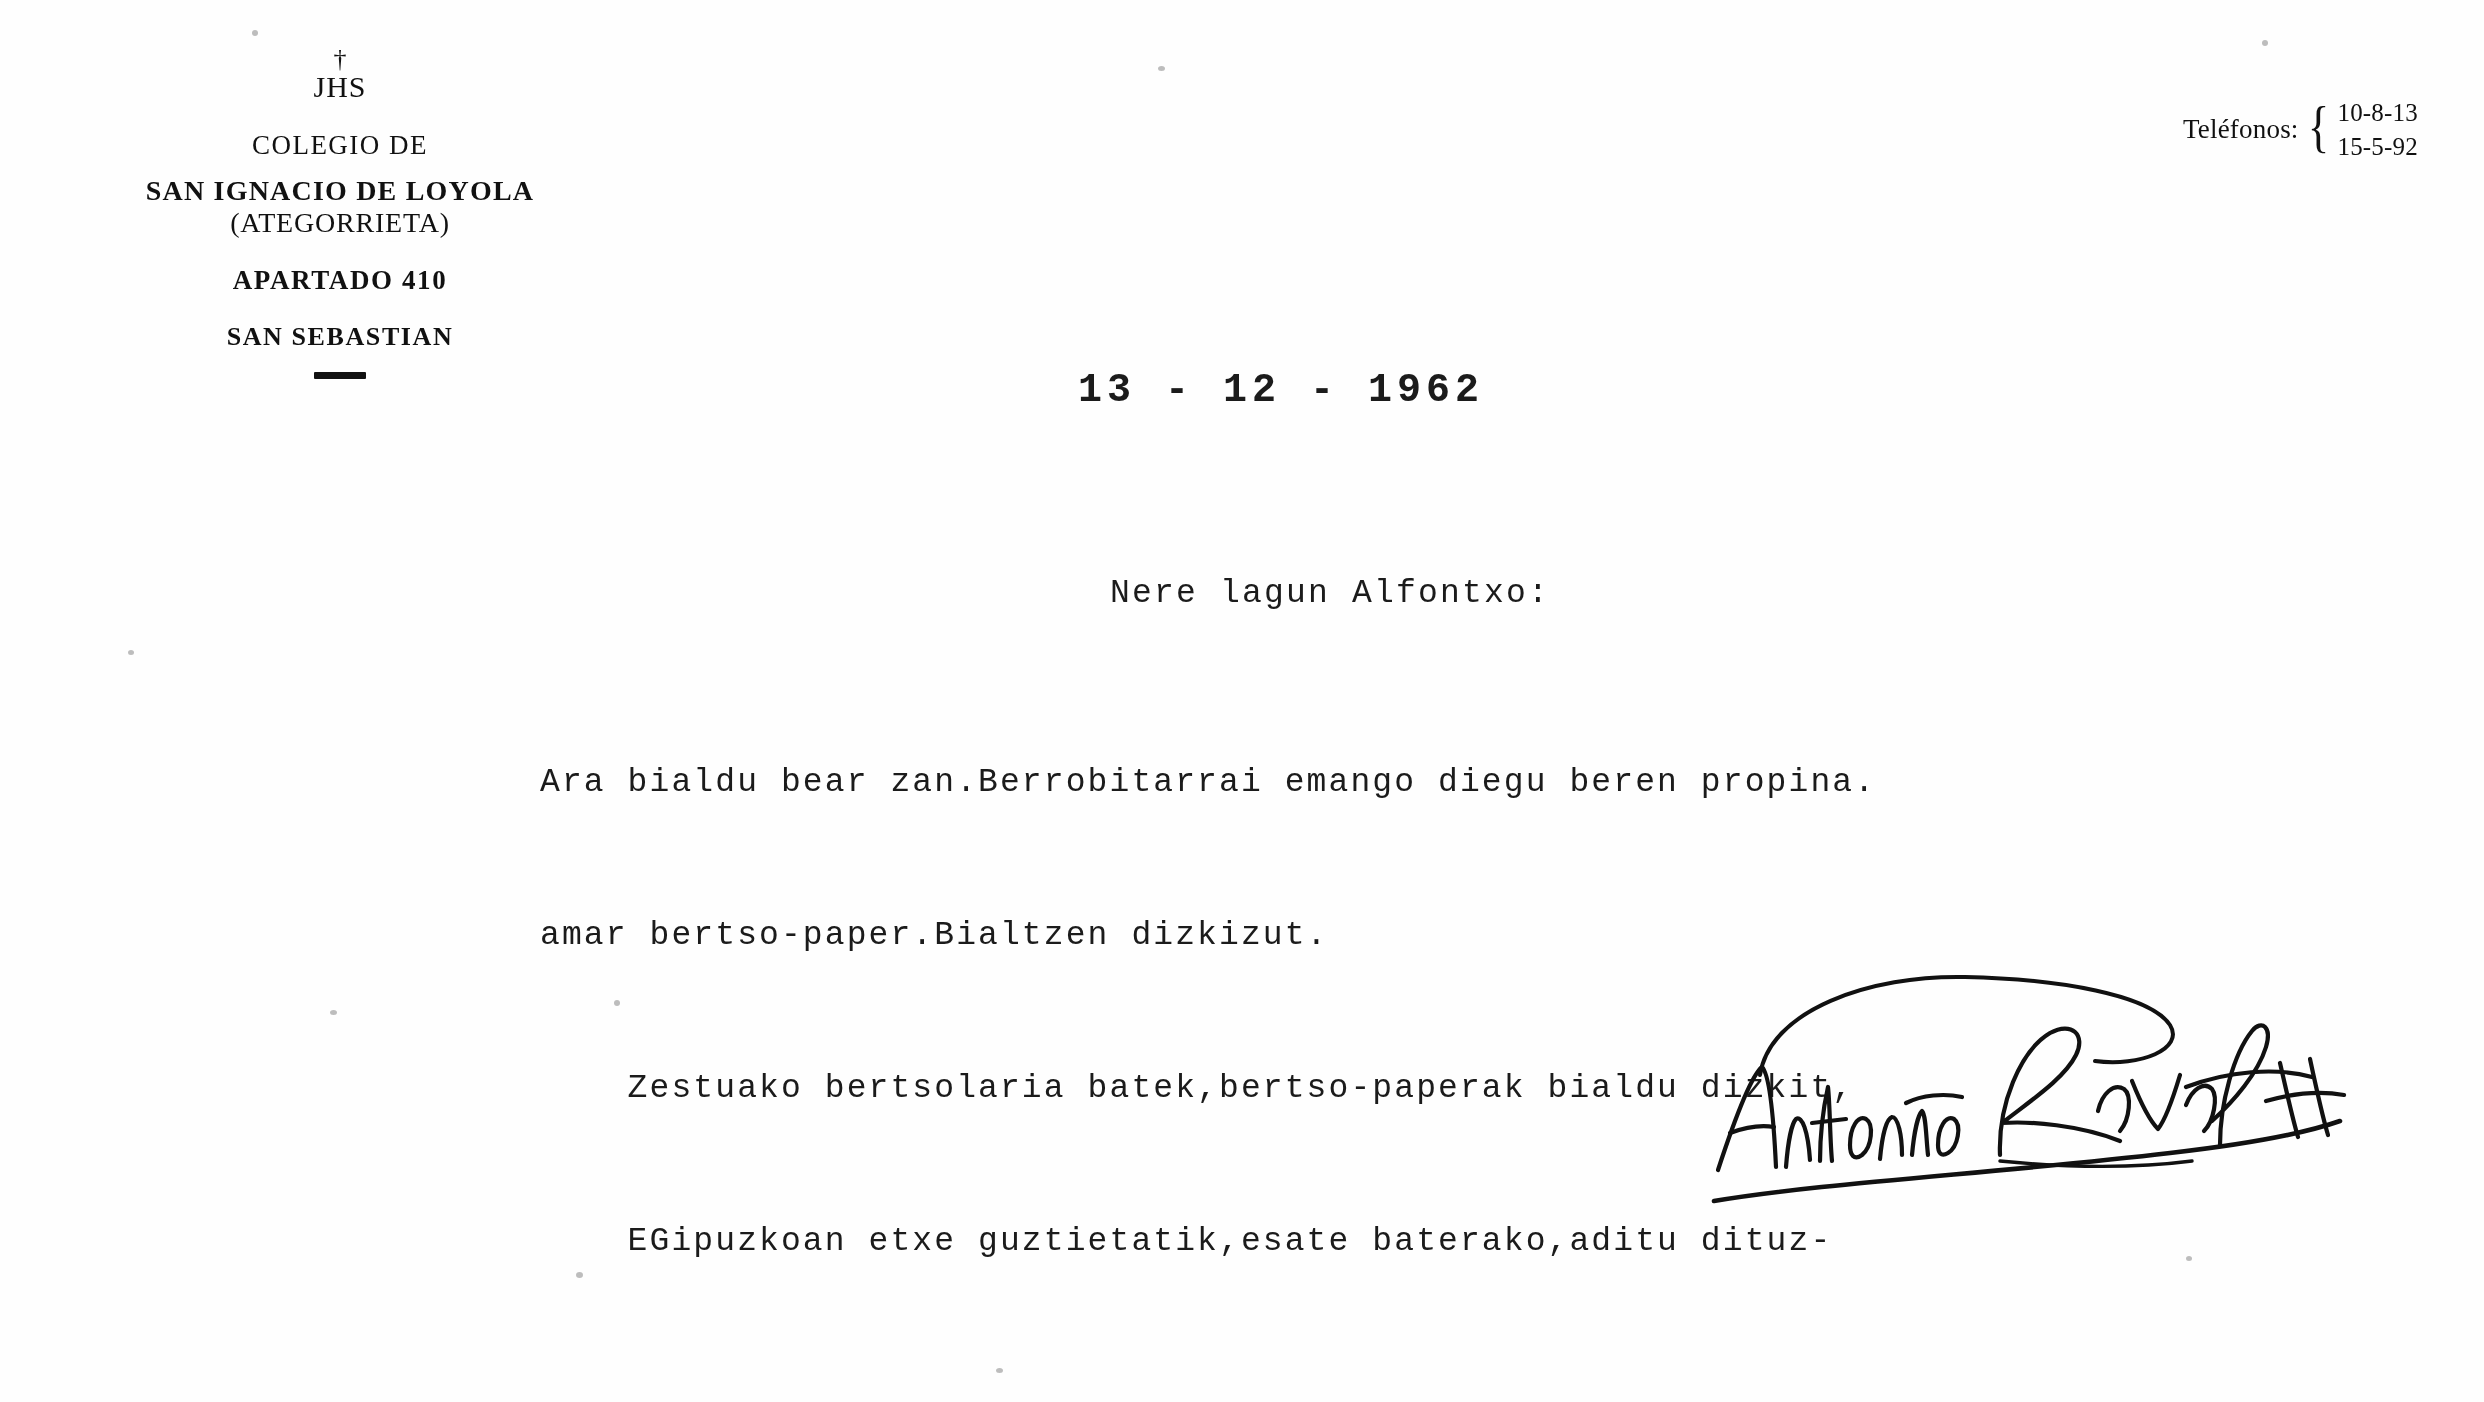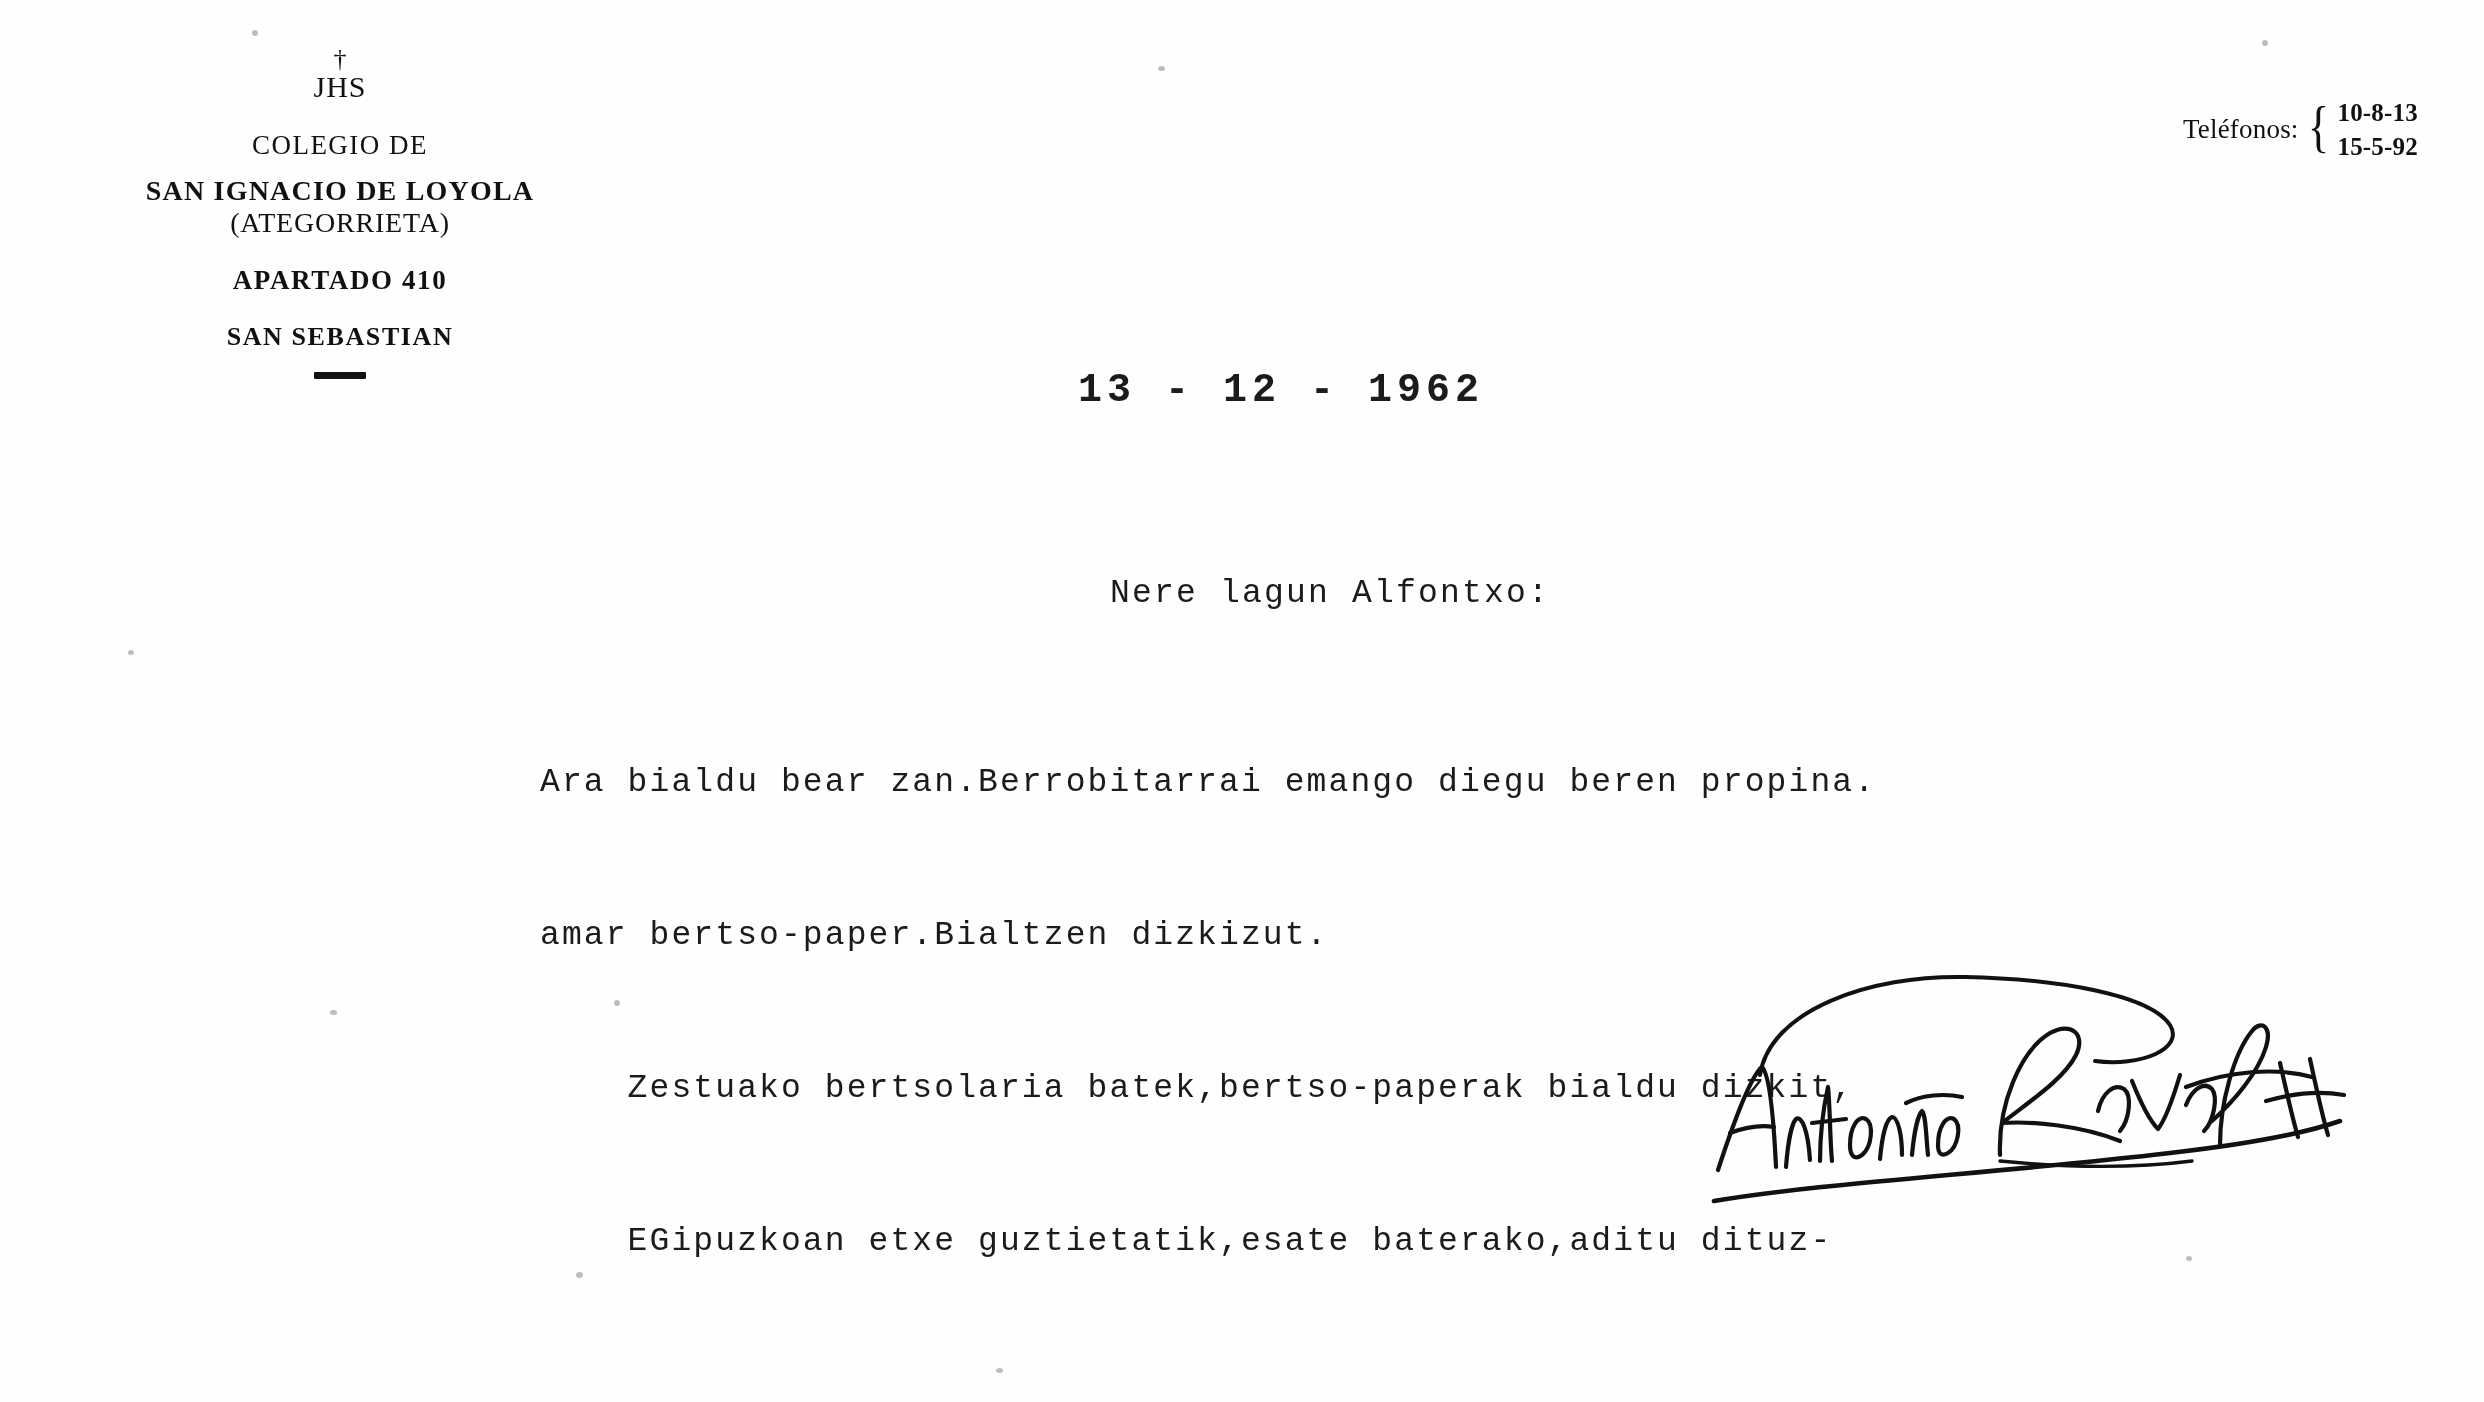--- a/index.html
+++ b/index.html
@@ -103,21 +103,21 @@
     font-size: 56px;
     line-height: 0.85;
     font-family: "Liberation Serif", serif;
     transform: translateY(-2px) scaleX(0.8);
   }
   .phones-nums {
     display: flex;
     flex-direction: column;
     font-size: 25px;
     line-height: 1.35;
-    font-weight: 700;
+    font-weight: 400;
     letter-spacing: 0.2px;
     align-items: flex-end;
   }
 
   
   .typed {
     font-family: "Liberation Mono", "DejaVu Sans Mono", monospace;
     color: #1b1b1b;
     letter-spacing: 1.6px;
   }

